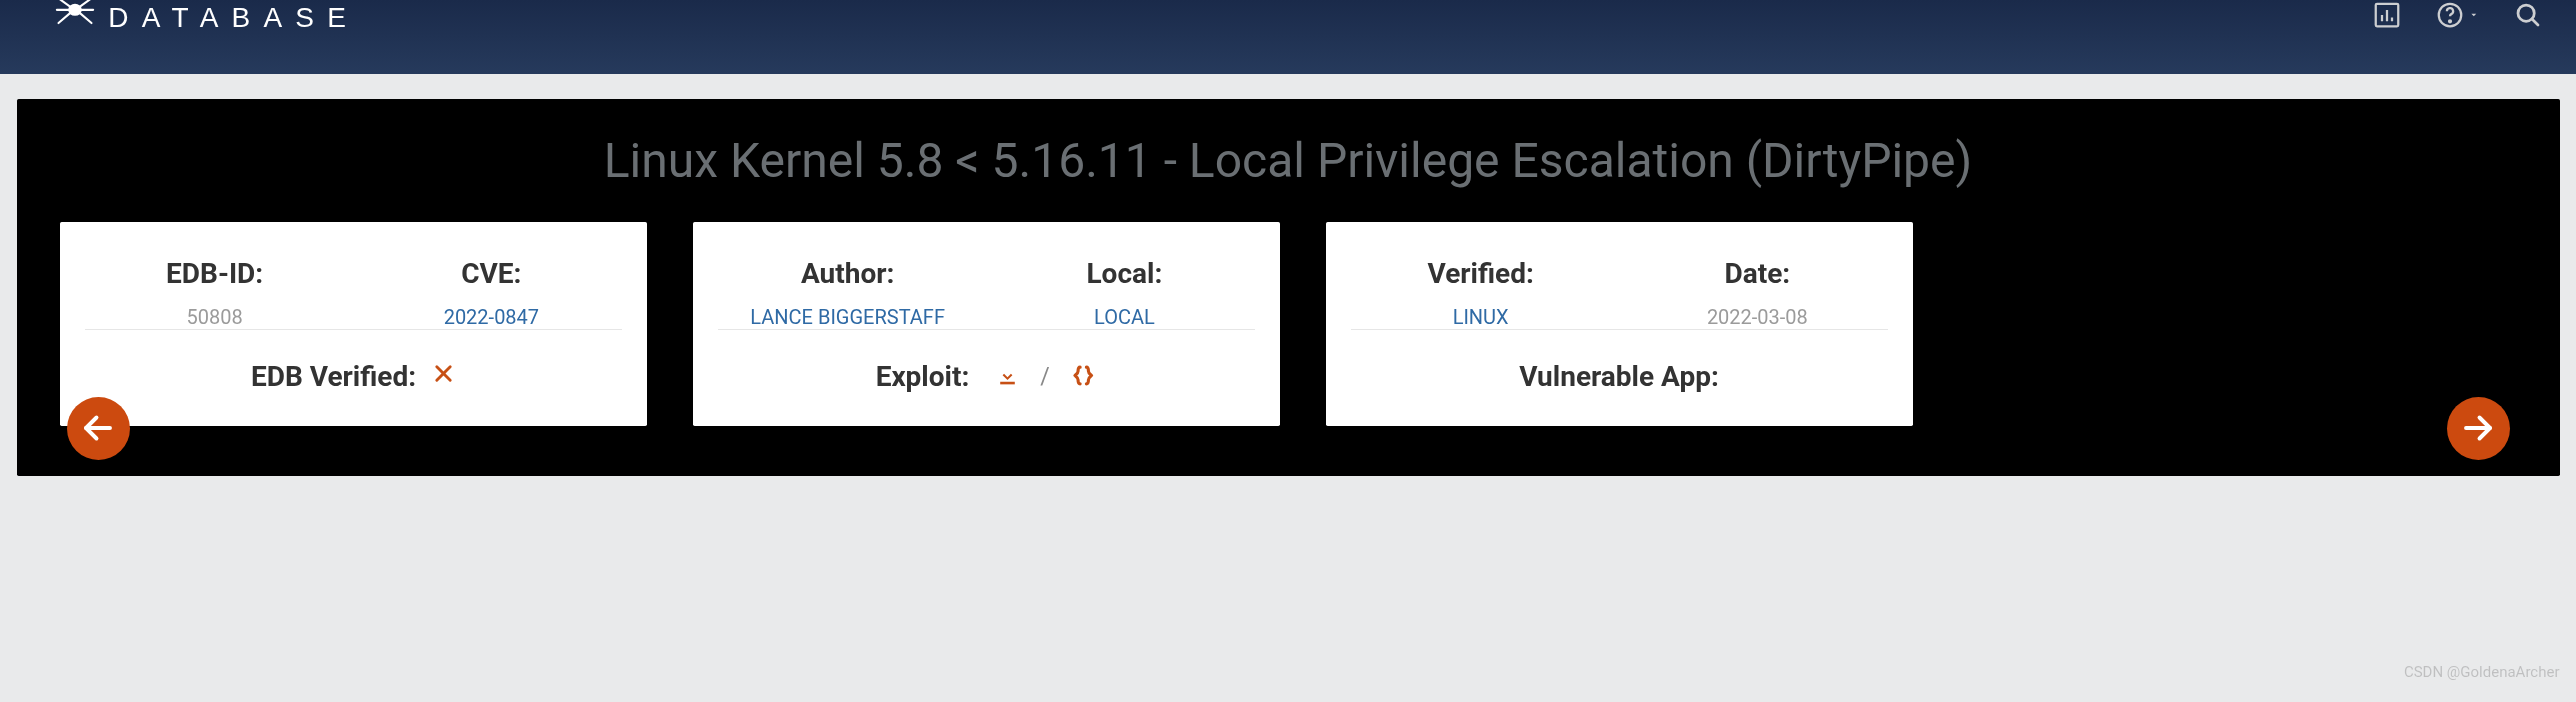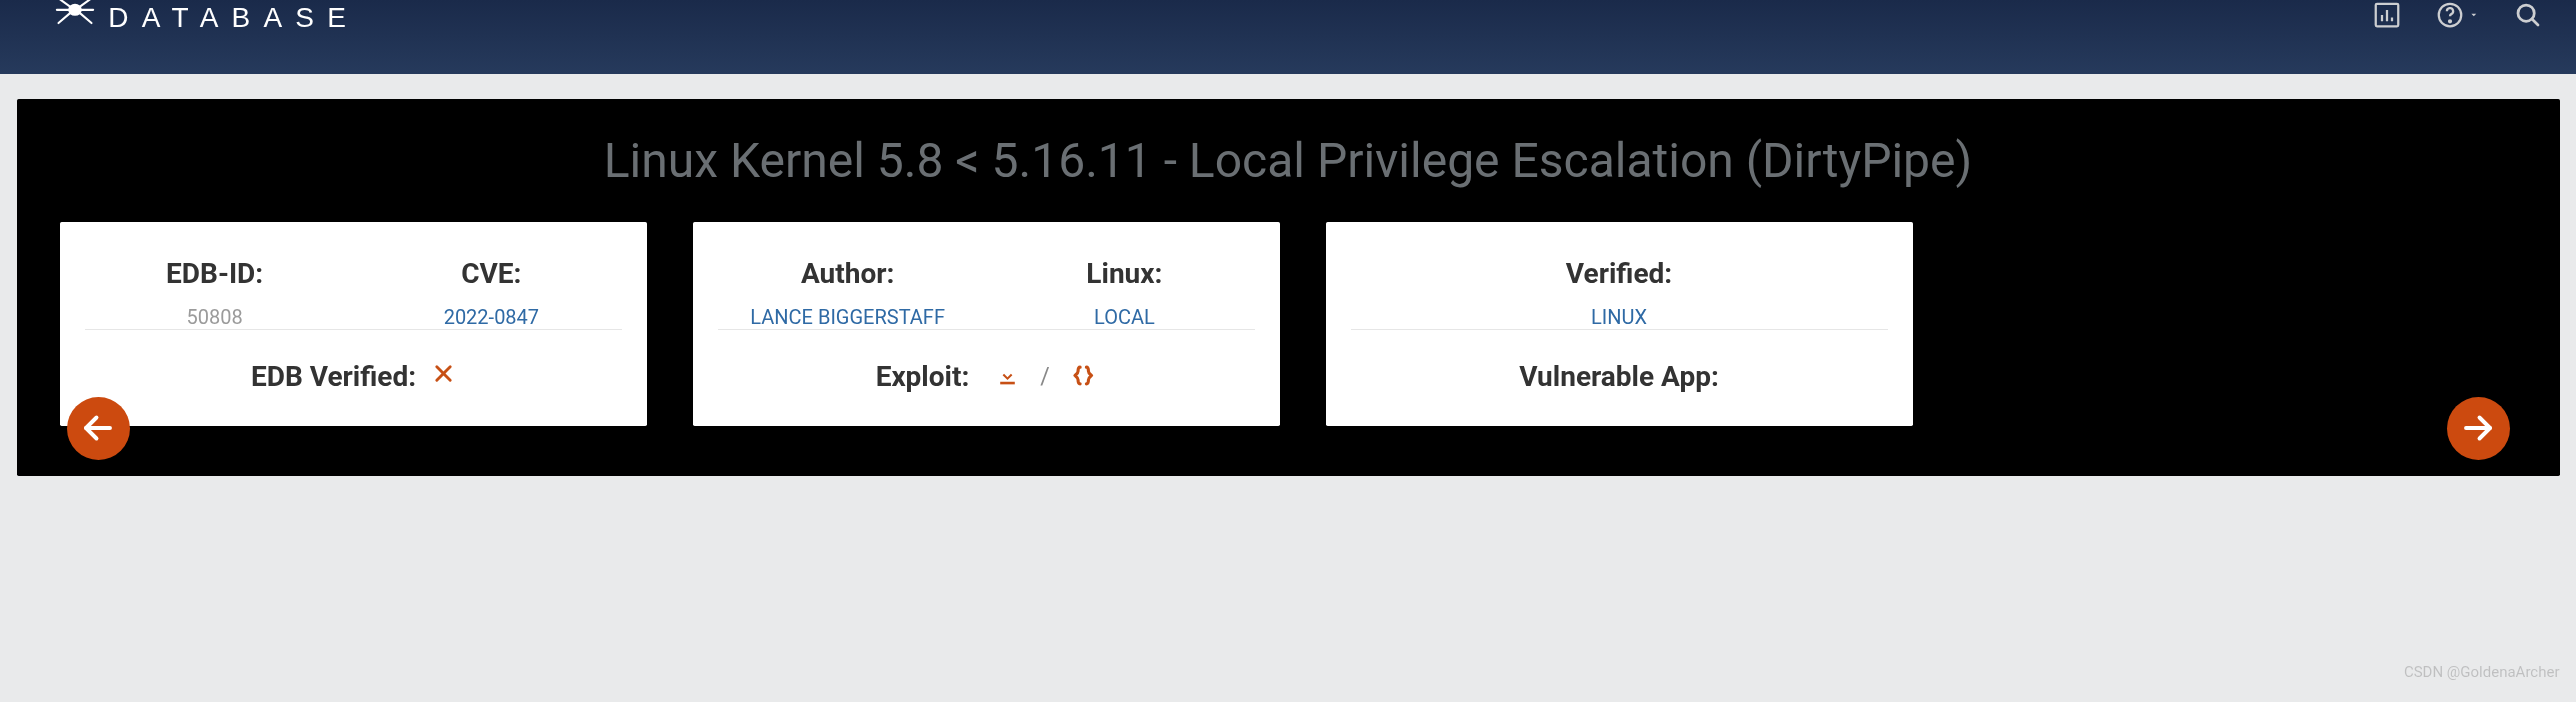--- a/index.html
+++ b/index.html
@@ -243,21 +243,21 @@
       </div>
     </div>
 
     <div class="card">
       <div class="card-top">
         <div class="pair">
           <div class="pair-label">Author:</div>
           <div class="pair-value link">LANCE BIGGERSTAFF</div>
         </div>
         <div class="pair">
-          <div class="pair-label">Linux:</div>
+          <div class="pair-label">Local:</div>
           <div class="pair-value link">LOCAL</div>
         </div>
       </div>
       <div class="card-bottom">
         <span class="bottom-label">Exploit:</span>
         <span class="exploit-icons">
           <span class="dl-icon">
             <svg width="25" height="25" viewBox="0 0 24 24" fill="#c75015">
               <path d="M12 3v10.6l3.3-3.3 1.4 1.4L12 16.4l-4.7-4.7 1.4-1.4L12 13.6V3h0z"></path>
               <rect x="5" y="18" width="14" height="2.5"></rect>
@@ -273,20 +273,24 @@
         </span>
       </div>
     </div>
 
     <div class="card">
       <div class="card-top">
         <div class="pair">
           <div class="pair-label">Verified:</div>
           <div class="pair-value link">LINUX</div>
         </div>
+        <div class="pair">
+          <div class="pair-label">Date:</div>
+          <div class="pair-value">2022-03-08</div>
+        </div>
       </div>
       <div class="card-bottom">
         <span class="bottom-label">Vulnerable App:</span>
       </div>
     </div>
 
   </div>
 
   <div class="arrow-btn prev">
     <svg width="36" height="36" viewBox="0 0 24 24" fill="none" stroke="#fff" stroke-width="2.6" stroke-linecap="round" stroke-linejoin="round">

